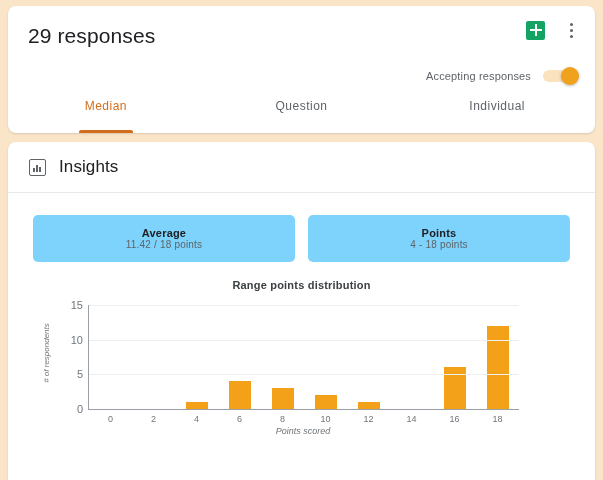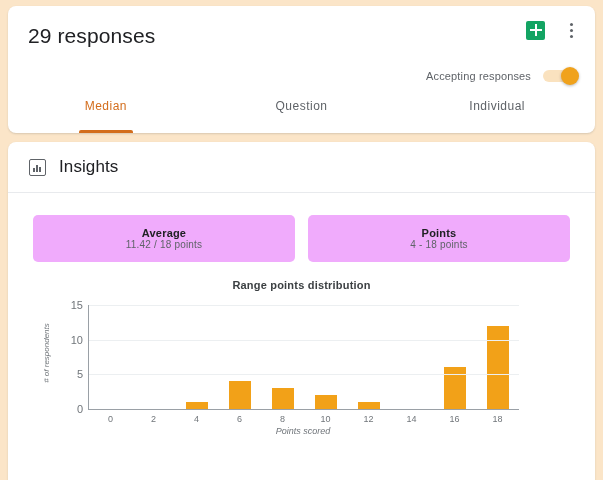--- a/index.html
+++ b/index.html
@@ -213,21 +213,21 @@
     letter-spacing: 0.1px;
   }
 
   .stats-row {
     display: flex;
     gap: 13px;
     padding: 22px 25px 0 25px;
   }
   .stat-card {
     flex: 1;
-    background: #f0abfc;
+    background: #7dd3fc;
     border-radius: 5px;
     height: 47px;
     display: flex;
     flex-direction: column;
     align-items: center;
     justify-content: center;
     gap: 0;
   }
   .stat-name {
     font-size: 11px;

